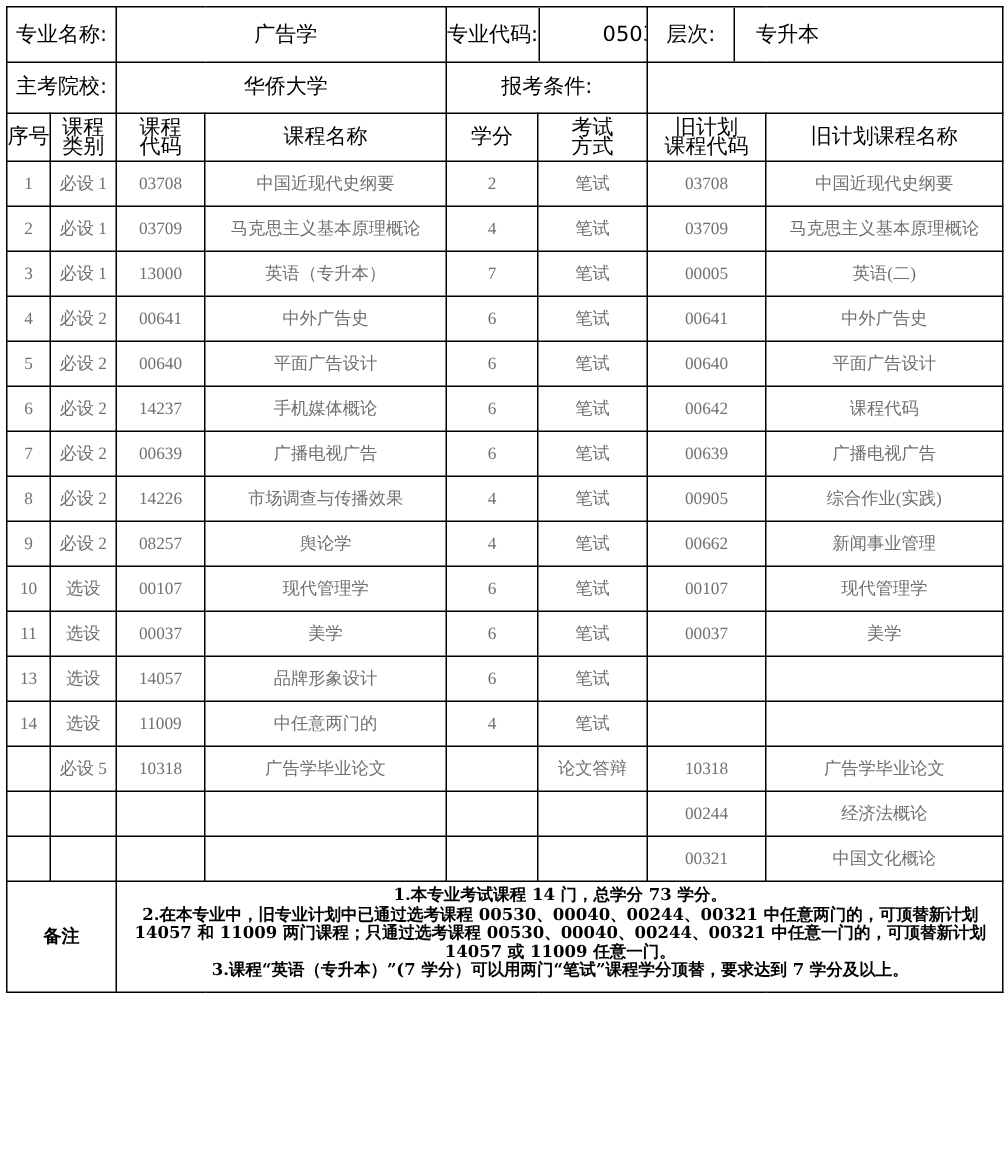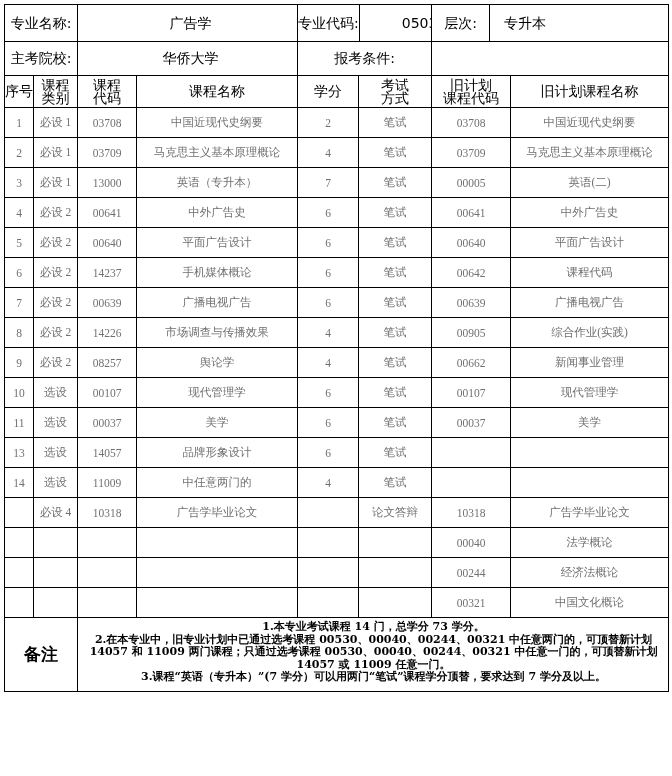--- a/index.html
+++ b/index.html
@@ -14,21 +14,21 @@
     padding: 0; text-align: center; vertical-align: middle;
     overflow: hidden; white-space: nowrap;
   }
   .hd { font-family: "DejaVu Sans", "Liberation Sans", sans-serif; font-weight: normal; font-size: 14px; color: #000; line-height: 13px; }
   .hd-left { text-align: center; padding-left: 6px !important; }
   .meta-row { height: 36px; }
   .head-row { height: 32px; margin-left: 29px; }
   .data-row { height: 30px; }
   .cell { font-family: "Liberation Serif", "DejaVu Serif", serif; font-size: 11.5px; color: #707070; }
   .notes-row { height: 74px; }
-  .notes-label { font-family: "DejaVu Serif", "Liberation Serif", serif; font-weight: bold; font-size: 17px; color: #000; }
+  .notes-label { font-family: "DejaVu Serif", "Liberation Serif", serif; font-weight: bold; font-size: 12px; color: #000; }
   .notes-text {
     text-align: left; vertical-align: top !important;
     padding: 3px 2px 0 3px !important;
     font-family: "DejaVu Serif", "Liberation Serif", serif; font-weight: bold;
     font-size: 11px; line-height: 12.6px; color: #000; white-space: normal !important;
   }
   .notes-text div { white-space: normal; }
 </style>
 </head>
 <body>
@@ -233,40 +233,30 @@
     <td class="cell">11009</td>
     <td class="cell">中任意两门的</td>
     <td class="cell">4</td>
     <td class="cell">笔试</td>
     <td class="cell"></td>
     <td class="cell"></td>
   </tr>
 
   <tr class="data-row">
     <td class="cell"></td>
-    <td class="cell">必设 4</td>
+    <td class="cell">必设 5</td>
     <td class="cell">10318</td>
     <td class="cell">广告学毕业论文</td>
     <td class="cell"></td>
     <td class="cell">论文答辩</td>
     <td class="cell">10318</td>
     <td class="cell">广告学毕业论文</td>
   </tr>
 
 
-  <tr class="data-row">
-    <td class="cell"></td>
-    <td class="cell"></td>
-    <td class="cell"></td>
-    <td class="cell"></td>
-    <td class="cell"></td>
-    <td class="cell"></td>
-    <td class="cell">00040</td>
-    <td class="cell">法学概论</td>
-  </tr>
 
   <tr class="data-row">
     <td class="cell"></td>
     <td class="cell"></td>
     <td class="cell"></td>
     <td class="cell"></td>
     <td class="cell"></td>
     <td class="cell"></td>
     <td class="cell">00244</td>
     <td class="cell">经济法概论</td>

